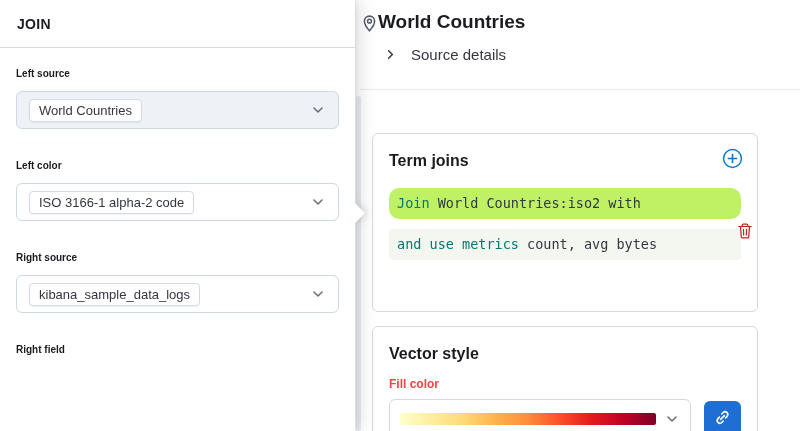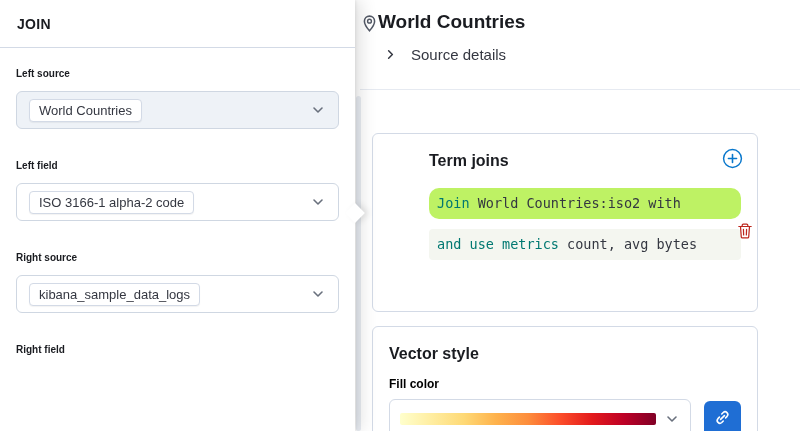--- a/index.html
+++ b/index.html
@@ -12,36 +12,36 @@
   
   .layer-panel { position:absolute; inset:0; background:#fff; }
   .pin-icon { position:absolute; left:360px; top:14px; color:#535966; }
   .layer-title { position:absolute; left:378px; top:11px; font-size:19px; font-weight:700; color:#1a1c21; }
   .source-details { position:absolute; left:383px; top:46px; display:flex; align-items:center; gap:13px;
     font-size:15px; color:#343741; background:none; border:none; cursor:pointer; font-family:inherit; }
   .hrule { position:absolute; left:360px; right:0; top:89px; height:1px; background:#e6eaf1; }
   .scroll-strip { position:absolute; left:356px; top:96px; bottom:0; width:5px; border-radius:3px; background:#e8ecf2; }
 
   .card { position:absolute; left:372px; width:386px; background:#fff; border:1px solid #d3dae6; border-radius:6px; }
-  .card-term-joins { top:133px; height:179px;padding-left:40px; }
+  .card-term-joins { top:133px; height:179px; }
   .card-vector-style { top:326px; height:160px; }
   .card-title { font-size:16px; font-weight:600; color:#1a1c21; line-height:22px; padding:16px 16px 0; }
 
   .plus-btn { position:absolute; top:14px; right:14px; width:21px; height:21px;
     border:none; background:none; padding:0; color:#0877cc; cursor:pointer; }
 
   .code { font-family:"DejaVu Sans Mono", monospace; font-size:13.5px; line-height:21px; color:#343741; }
   .expr-block { margin:16px 16px 0; background:#bef264; border-radius:10px; padding:5px 8px; cursor:pointer; }
   .metrics-block { margin:10px 16px 0; background:#f4f6f0; border-radius:4px; padding:5px 8px; cursor:pointer; }
   .kw { color:#007871; }
 
   .trash-btn { position:absolute; right:3px; top:88px; border:none; background:none; padding:0;
     color:#bd271e; cursor:pointer; }
 
-  .fill-label { margin:12px 16px 0; font-size:12px; font-weight:700; color:#000000; }
+  .fill-label { margin:12px 16px 0; font-size:12px; font-weight:700; color:#ef4444; }
   .color-row { display:flex; align-items:center; gap:13px; margin:8px 16px 0; }
   .color-select { width:316px; height:40px; border:1px solid #d3dae6; border-radius:6px; background:#fff;
     display:flex; align-items:center; gap:8px; padding:0 10px; cursor:pointer; }
   .ramp { flex:1; height:12px; border-radius:2px; }
   .style-btn { width:37px; height:37px; flex:0 0 auto; border:none; border-radius:6px; background:#1f6ed4;
     color:#fff; display:flex; align-items:center; justify-content:center; cursor:pointer; }
 
   .chev { color:#69707d; flex:0 0 auto; display:block; }
 
   
@@ -150,21 +150,21 @@
         <span class="pill">World Countries</span>
         <span>
           <svg class="chev" width="16" height="16" viewBox="0 0 16 16" fill="none" stroke="currentColor" stroke-width="1.6" stroke-linecap="round" stroke-linejoin="round">
               <path d="M4 6l4 4 4-4"></path>
             </svg>
         </span>
       </div>
     </div>
 
     <div class="form-row">
-      <div class="form-label">Left field</div>
+      <div class="form-label">Left color</div>
       <div class="combo">
         <span class="pill">ISO 3166-1 alpha-2 code</span>
         <span>
           <svg class="chev" width="16" height="16" viewBox="0 0 16 16" fill="none" stroke="currentColor" stroke-width="1.6" stroke-linecap="round" stroke-linejoin="round">
               <path d="M4 6l4 4 4-4"></path>
             </svg>
         </span>
       </div>
     </div>
 

